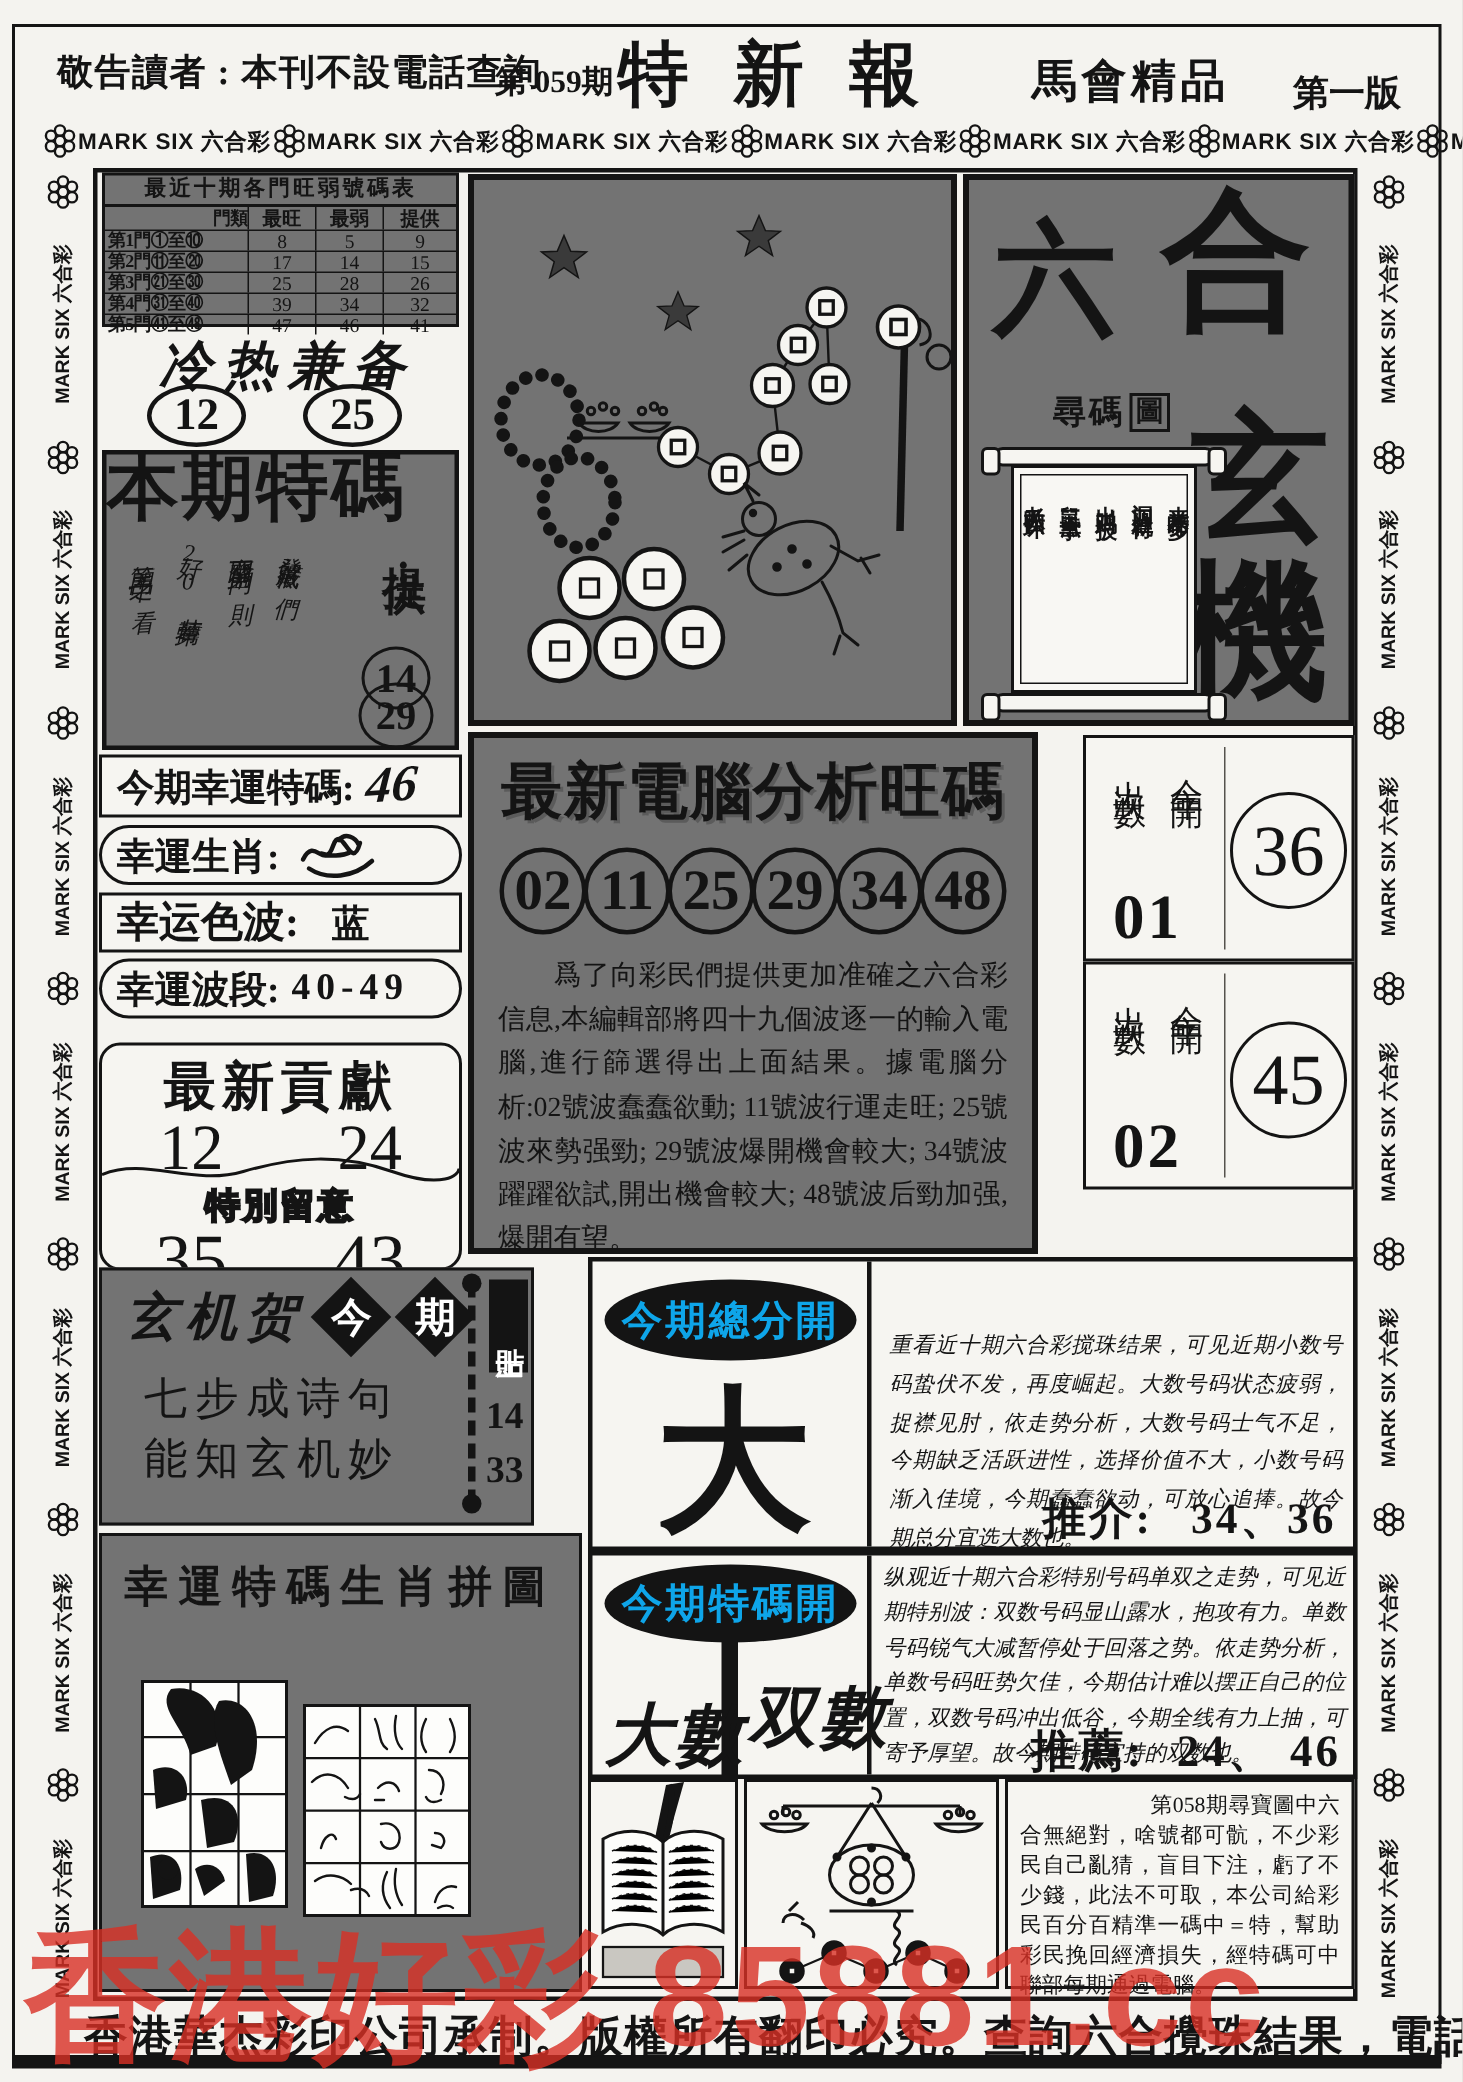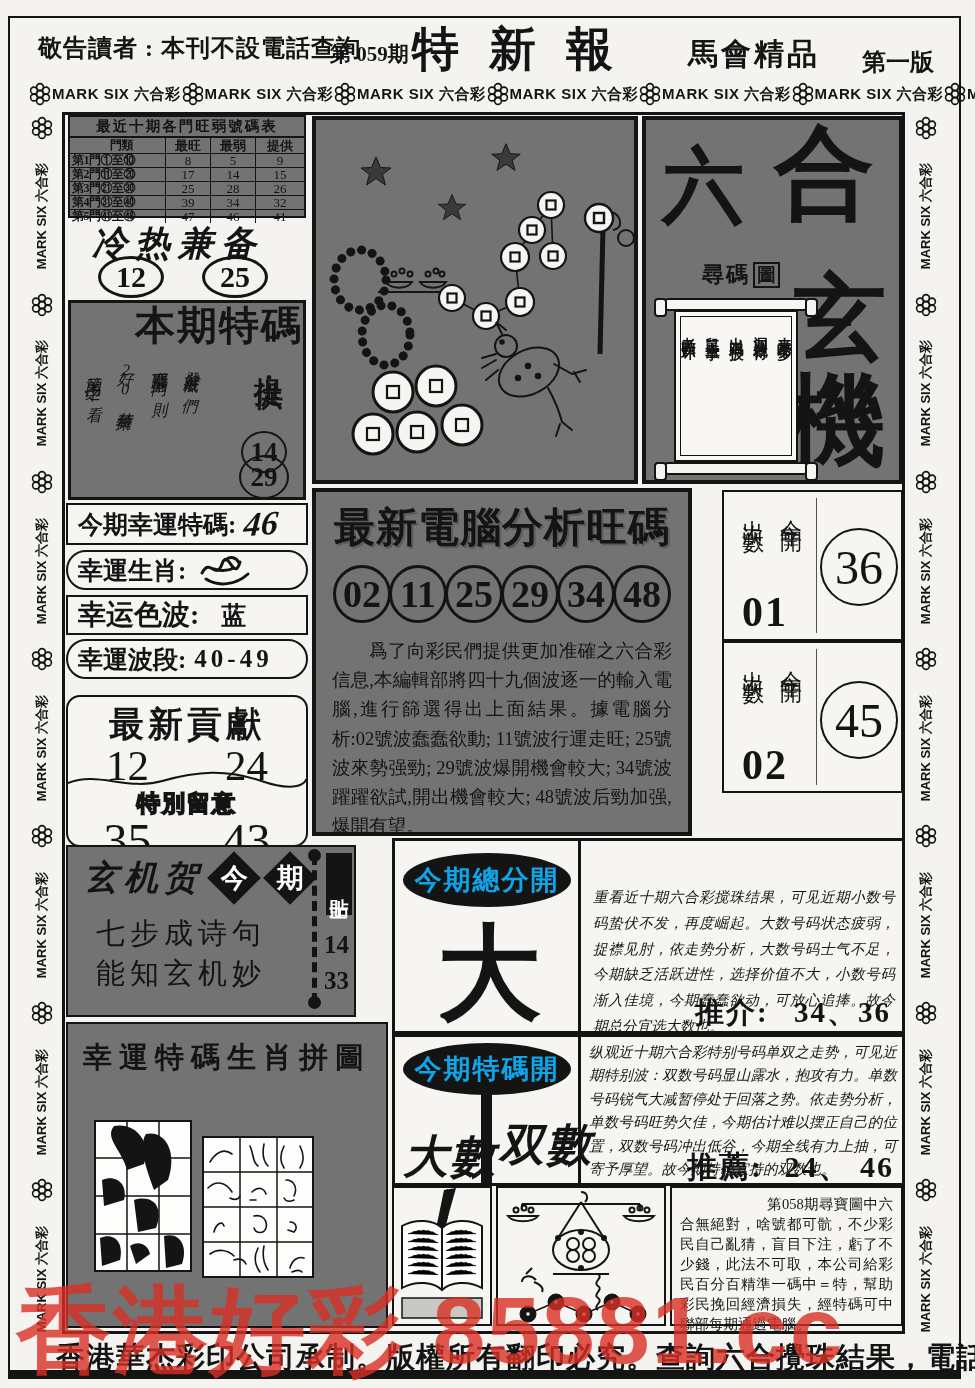--- a/index.html
+++ b/index.html
@@ -34,27 +34,27 @@
   .hc-table{left:68px;top:115px;width:238px;height:103px;border-width:2.5px;}
   .hc-title{border-bottom:2px solid #141414;font-size:14.5px;font-weight:800;letter-spacing:2px;text-align:center;line-height:19px;height:19px;}
   .trow{display:grid;grid-template-columns:95px 45px 45px 1fr;border-top:1.5px solid #141414;}
   .trow:first-of-type{border-top:none;}
   .td{font-size:13px;line-height:13px;text-align:center;padding:0;}
   .td+.td{border-left:1.5px solid #141414;}
   .td.gate{font-size:12px;font-weight:700;text-align:left;padding-left:2px;letter-spacing:-.5px;}
   .th{font-weight:800;font-size:13px;line-height:15px;}
 
   
-  .lengre-title{left:68px;top:220px;width:220px;text-align:center;font-size:35px;font-weight:900;font-style:italic;letter-spacing:8px;}
+  .lengre-title{left:82px;top:220px;width:220px;text-align:center;font-size:35px;font-weight:900;font-style:italic;letter-spacing:8px;}
   .oval{position:absolute;border:3px solid #141414;border-radius:50%;display:flex;align-items:center;justify-content:center;
         font-size:30px;font-weight:600;box-sizing:border-box;}
 
   
   .benqi{left:68px;top:300px;width:238px;height:200px;border-width:3px;}
-  .benqi-title{text-align:right;font-size:40px;font-weight:900;letter-spacing:2px;line-height:46px;}
+  .benqi-title{text-align:left;font-size:48px;font-weight:900;letter-spacing:2px;line-height:46px;}
   .hand-cols{position:absolute;left:10px;top:56px;height:136px;display:flex;gap:12px;align-items:flex-start;}
   .hand-col{writing-mode:vertical-rl;text-orientation:upright;font-size:16px;font-style:italic;letter-spacing:2px;}
   .hand-col:nth-child(1){transform:rotate(-3deg);margin-top:6px;}
   .hand-col:nth-child(2){transform:rotate(2deg);}
   .hand-col:nth-child(3){transform:rotate(-2deg);}
   .hand-col:nth-child(4){transform:rotate(3deg);}
   .tigong{position:absolute;right:14px;top:52px;writing-mode:vertical-rl;text-orientation:upright;
           font-size:29px;font-weight:800;letter-spacing:4px;}
   .benqi .oval{border-width:2.5px;font-size:27px;}
 
@@ -378,21 +378,21 @@
         </svg></span>
       <span class="strip-label">MARK SIX 六合彩</span>
     </div>
 
   <div class="main-frame"></div>
 
   <div class="box hc-table">
     <div class="hc-title">最近十期各門旺弱號碼表</div>
     <div>
         <div class="trow">
-          <div class="td th gate" style="text-align: left; padding-left: 40px;">門類</div>
+          <div class="td th gate" style="text-align: right; padding-left: 40px;">門類</div>
           <div class="td th">最旺</div>
           <div class="td th">最弱</div>
           <div class="td th">提供</div>
         </div>
         <div class="trow">
           <div class="td gate">第1門①至⑩</div>
           <div class="td">8</div>
           <div class="td">5</div>
           <div class="td">9</div>
         </div>

